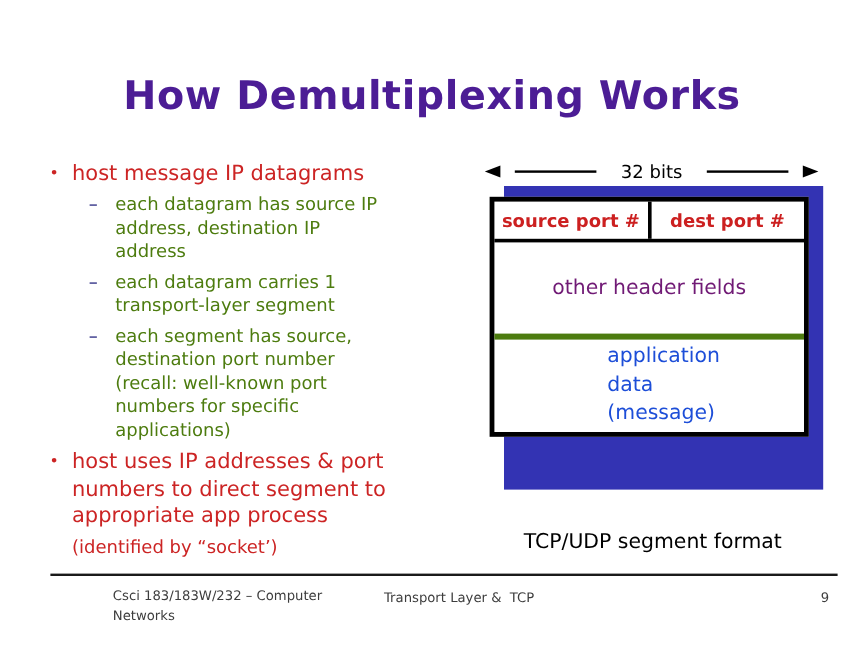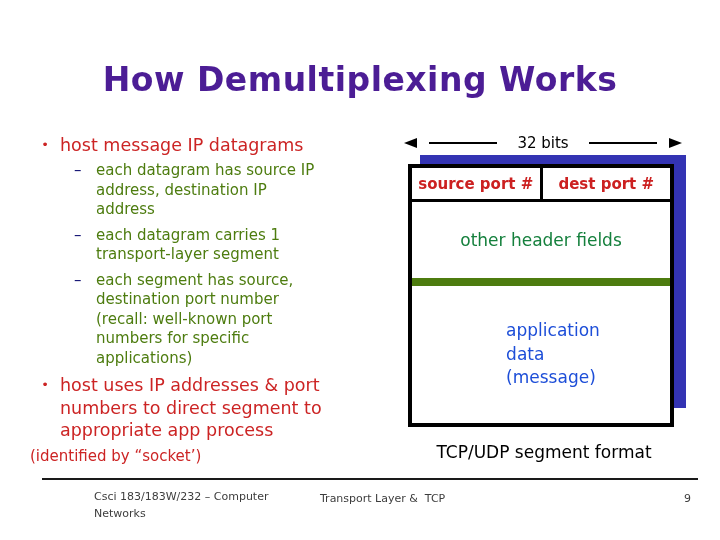--- a/index.html
+++ b/index.html
@@ -19,41 +19,41 @@
 
   
   .content{position:absolute;left:30px;top:134px;width:345px;color:#1a1a78;}
   .bullet-main{display:flex;margin-bottom:5px;}
   .bullet-main .marker{width:30px;text-align:center;color:#cc2424;font-size:13px;line-height:22px;flex:0 0 30px;}
   .bullet-main .btext{color:#cc2424;font-size:17.5px;line-height:1.28;width:275px;}
   .sub-list{margin-left:44px;}
   .bullet-sub{display:flex;margin-bottom:6px;}
   .bullet-sub .marker{width:22px;flex:0 0 22px;color:#1a1a78;font-size:15px;line-height:1.3;}
   .bullet-sub .btext{color:#4d7c0f;font-size:15px;line-height:1.3;width:232px;}
-  .note{color:#cc2424;font-size:15px;margin-top:2px;}
+  .note{margin-left:30px;color:#cc2424;font-size:15px;margin-top:2px;}
 
   
   .arrow-row{position:absolute;left:404px;top:134px;width:278px;display:flex;align-items:center;gap:12px;}
   .arrow-row .ah-left{width:0;height:0;border-top:5px solid transparent;border-bottom:5px solid transparent;border-right:13px solid #000;}
   .arrow-row .ah-right{width:0;height:0;border-top:5px solid transparent;border-bottom:5px solid transparent;border-left:13px solid #000;}
   .arrow-row .aline{flex:1;height:2px;background:#000;}
   .arrow-row .alabel{margin:0 8px;font-size:15px;color:#000;white-space:nowrap;}
 
   .shadow-rect{position:absolute;left:420px;top:155px;width:266px;height:253px;background:#3333b3;}
   .segment-box{
-    position:absolute;left:408px;top:164px;width:266px;height:263px;
+    position:absolute;left:408px;top:164px;width:266px;height:200px;
     background:#fff;border:4px solid #000;box-sizing:border-box;
     display:flex;flex-direction:column;
   }
   .row-ports{display:flex;height:31px;border-bottom:3px solid #000;flex:0 0 31px;}
   .cell-port{flex:1;display:flex;align-items:center;justify-content:center;
     color:#cc2020;font-weight:bold;font-size:15px;white-space:nowrap;}
   .cell-port.first{border-right:3px solid #000;}
-  .row-other{height:76px;flex:0 0 76px;border-bottom:8px solid #4d7c0f;
-    display:flex;align-items:center;justify-content:center;font-size:17px;color:#15803d;}
+  .row-other{height:76px;flex:0 0 76px;border-bottom:5px solid #4d7c0f;
+    display:flex;align-items:center;justify-content:center;font-size:17px;color:#701a75;}
   .row-appdata{flex:1;display:flex;align-items:center;justify-content:center;
     font-size:17px;color:#1d4ed8;text-align:left;white-space:pre-line;line-height:1.4;margin-left:24px;}
   .caption{position:absolute;left:404px;top:442px;width:280px;text-align:center;font-size:17px;color:#000;}
 
   
   .footer-line{position:absolute;left:42px;top:478px;width:656px;height:2px;background:#1a1a1a;}
   .footer-left{position:absolute;left:62px;top:489px;width:190px;font-size:11px;color:#3d3d3d;white-space:pre-line;line-height:1.5;margin-left:32px;}
   .footer-center{position:absolute;left:320px;top:492px;font-size:11px;color:#3d3d3d;white-space:pre;}
   .footer-page{position:absolute;left:684px;top:492px;font-size:11px;color:#3d3d3d;}
 </style>

